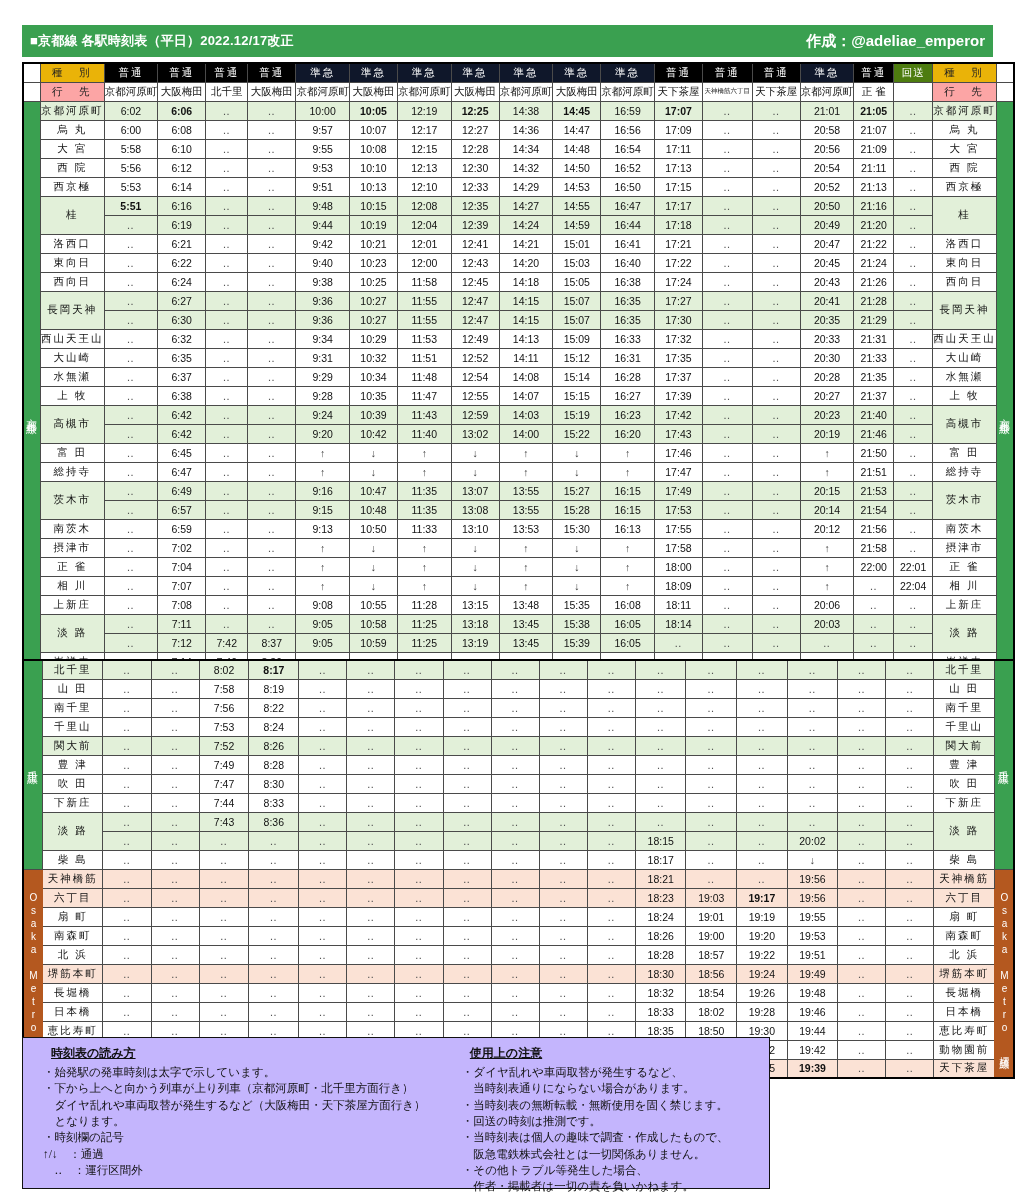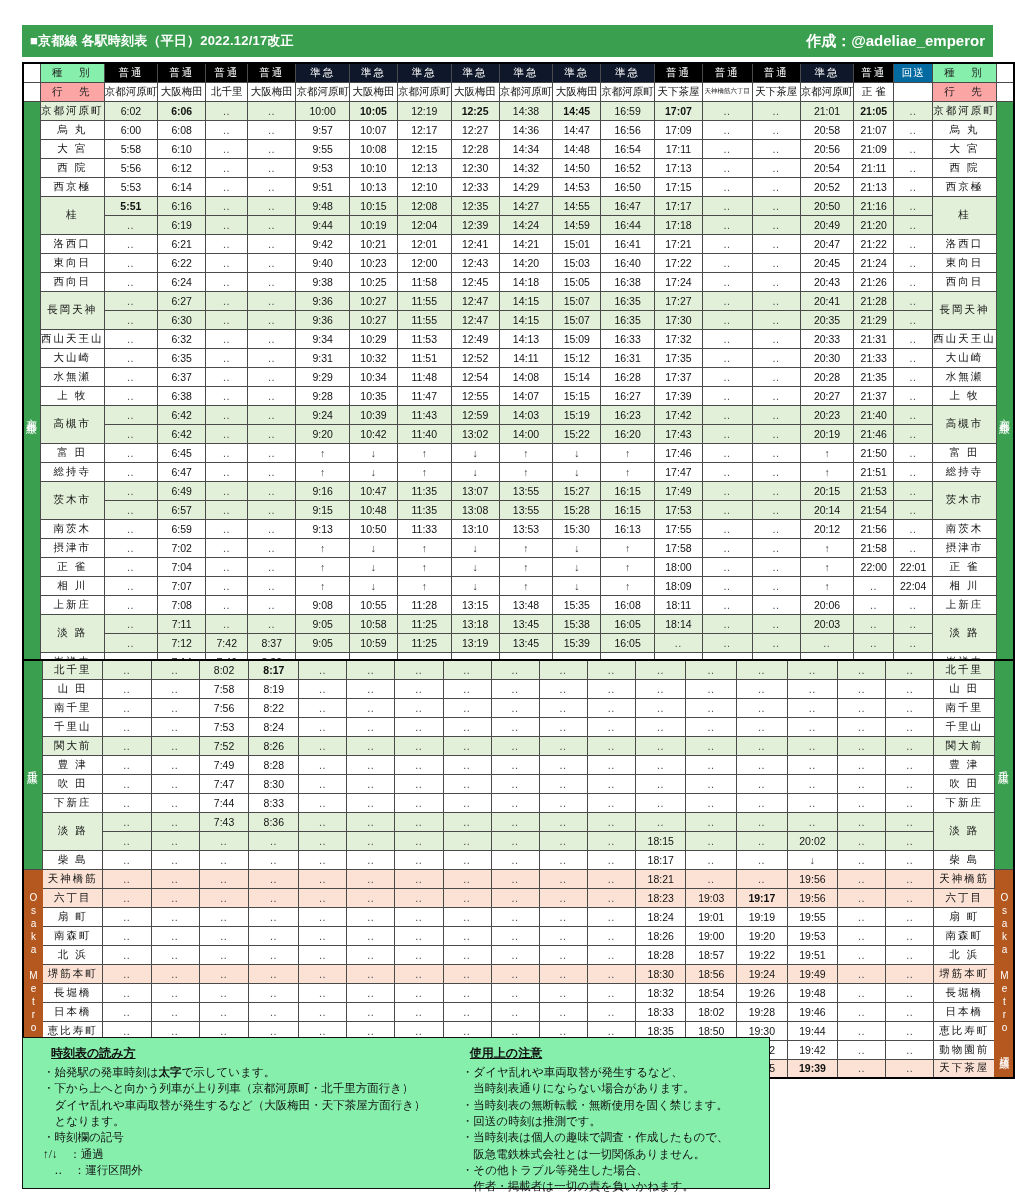--- a/index.html
+++ b/index.html
@@ -36,25 +36,25 @@
     white-space:nowrap;
     overflow:hidden;
   }
 
   
   .c-rail{ width:20px; }
   .c-stn { width:62px; }
   .c-time{ width:54px; }
 
   
-  .hd-kind{ background:#86efac; color:#222; font-size:10px; letter-spacing:3px;margin-left:16px; }
+  .hd-kind{ background:#eab308; color:#222; font-size:10px; letter-spacing:3px;margin-left:16px; }
   .hd-dest{ background:#fca5a5; color:#222; font-size:10px; letter-spacing:3px; }
   .kind-futsu{ background:#000; color:#fff; font-weight:bold; font-size:10.5px; letter-spacing:2px;}
   .kind-junkyu{ background:#0f172a; color:#fff; font-weight:bold; font-size:10.5px; letter-spacing:2px;}
-  .kind-kaiso{ background:#0369a1; color:#fff; font-weight:bold; font-size:10.5px; letter-spacing:1px;font-family:Liberation Mono, monospace;}
+  .kind-kaiso{ background:#4d7c0f; color:#fff; font-weight:bold; font-size:10.5px; letter-spacing:1px;font-family:Liberation Mono, monospace;}
   .kind-blank{ background:#ffffff; }
   .dest{ background:#ffffff; font-size:10px; }
   .dest.small{ font-size:6.5px; letter-spacing:0; }
 
   
   .stn{ background:#ffffff; font-size:10px; letter-spacing:2px; }
   .stn.hl{ background:#e2f0d9; }
   .stn.pk{ background:#fbe2d5; }
 
   
@@ -79,30 +79,30 @@
   .tblwrap{ position:absolute; }
   #tbl-main{ left:22px; top:62px; }
   #tbl-sub { left:22px; top:659px; }
 
   
   table.tt { border:2px solid #000; }
 
   
   .notes{
     position:absolute; left:22px; top:1037px; width:748px; height:152px;
-    border:1px solid #111; background:#86efac;
+    border:1px solid #111; background:#c4b5fd;
     display:flex; font-size:11.5px; line-height:1.42;
     font-family:"Liberation Serif","DejaVu Serif",serif;
   }
   .notes .col{ padding:7px 6px 0 14px; }
   .notes .col.left{ width:430px; }
   .notes .col.right{ width:318px; padding-left:4px; }
   .notes h4{ margin:0 0 2px 14px; font-size:12px; text-decoration:underline; font-weight:bold; }
   .notes .ln{ white-space:pre; margin-left:6px; }
-  .notes b{ font-weight:bold; }
+  .notes b{ font-weight:normal; }
 </style>
 </head>
 <body>
 
 <div class="page">
 
   <div class="titlebar">
     <div class="t-left">■京都線 各駅時刻表（平日）2022.12/17改正</div>
     <div class="t-right">作成：@adeliae_emperor</div>
   </div>

